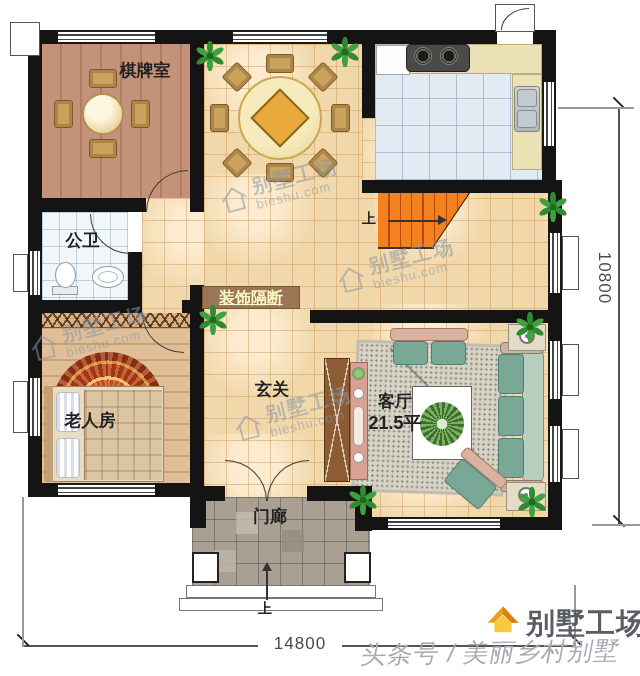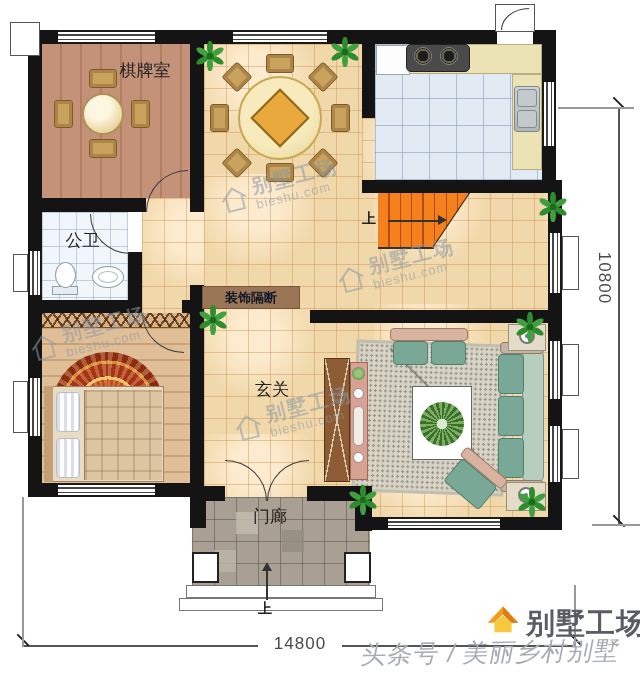--- a/index.html
+++ b/index.html
@@ -38,24 +38,24 @@
   
   .arc{position:absolute;box-sizing:border-box;background:transparent;}
   .arc-tl{border-left:1.6px solid #3c3c3c;border-top:1.6px solid #3c3c3c;border-top-left-radius:100% 100%;}
   .arc-tr{border-right:1.6px solid #3c3c3c;border-top:1.6px solid #3c3c3c;border-top-right-radius:100% 100%;}
   .arc-bl{border-left:1.6px solid #3c3c3c;border-bottom:1.6px solid #3c3c3c;border-bottom-left-radius:100% 100%;}
   
   .chair{position:absolute;box-sizing:border-box;background:#c9a35d;border:1.5px solid #7d5a26;border-radius:3px;
          box-shadow:inset 0 0 0 3px rgba(122,77,38,.35);}
   .cush{position:absolute;box-sizing:border-box;background:#79a897;border:1.5px solid #4f7f6f;border-radius:4px;}
   
-  .lbl{position:absolute;color:#222;font-weight:400;text-align:center;line-height:1.25;}
+  .lbl{position:absolute;color:#222;font-weight:700;text-align:center;line-height:1.25;}
   .lbl .n{font-size:17px;} .lbl .a{font-size:18px;}
-  .banner{position:absolute;background:#9b7656;border:1px solid #77543a;color:#0f172a;
-          font-size:13px;font-weight:700;text-align:center;}
+  .banner{position:absolute;background:#9b7656;border:1px solid #77543a;color:#fef9c3;
+          font-size:16px;font-weight:700;text-align:center;text-decoration:underline;}
   .small-up{position:absolute;color:#222;font-size:14px;font-weight:700;}
   
   .wm{position:absolute;display:flex;align-items:center;gap:5px;color:#8b98a5;opacity:.55;
       transform:rotate(-14deg);pointer-events:none;}
   .wm .b{font-size:20px;font-weight:700;letter-spacing:2px;line-height:1.05;}
   .wm .s{font-size:13px;letter-spacing:1px;}
   
   .dline{position:absolute;background:#555;}
   .dext{position:absolute;background:#999;}
   .tick{position:absolute;width:16px;height:2px;background:#222;transform:rotate(45deg);}
@@ -321,23 +321,28 @@
 
   <div class="lbl" style="left:85px;top:60px;width:120px;">
     <div class="n">棋牌室</div>
   </div>
   <div class="lbl" style="left:400px;top:106px;width:115px;">
   </div>
   <div class="lbl" style="left:35px;top:230px;width:95px;">
     <div class="n">公卫</div>
   </div>
   <div class="lbl" style="left:35px;top:410px;width:110px;">
+    <div class="n">老人房</div>
   </div>
   <div class="lbl" style="left:237px;top:379px;width:70px;">
     <div class="n">玄关</div>
+  </div>
+  <div class="lbl" style="left:345px;top:391px;width:100px;">
+    <div class="n">客厅</div>
+      <div class="a">21.5平</div>
   </div>
   <div class="lbl" style="left:230px;top:506px;width:80px;">
     <div class="n">门廊</div>
   </div>
 
   <div class="dline" style="left:618px;top:108px;width:2px;height:418px;"></div>
   <div class="tick" style="left:611px;top:102px;"></div>
   <div class="tick" style="left:611px;top:520px;"></div>
   <div class="dext" style="left:558px;top:107px;width:76px;height:1.5px;"></div>
   <div class="dext" style="left:592px;top:524px;width:48px;height:1.5px;"></div>

